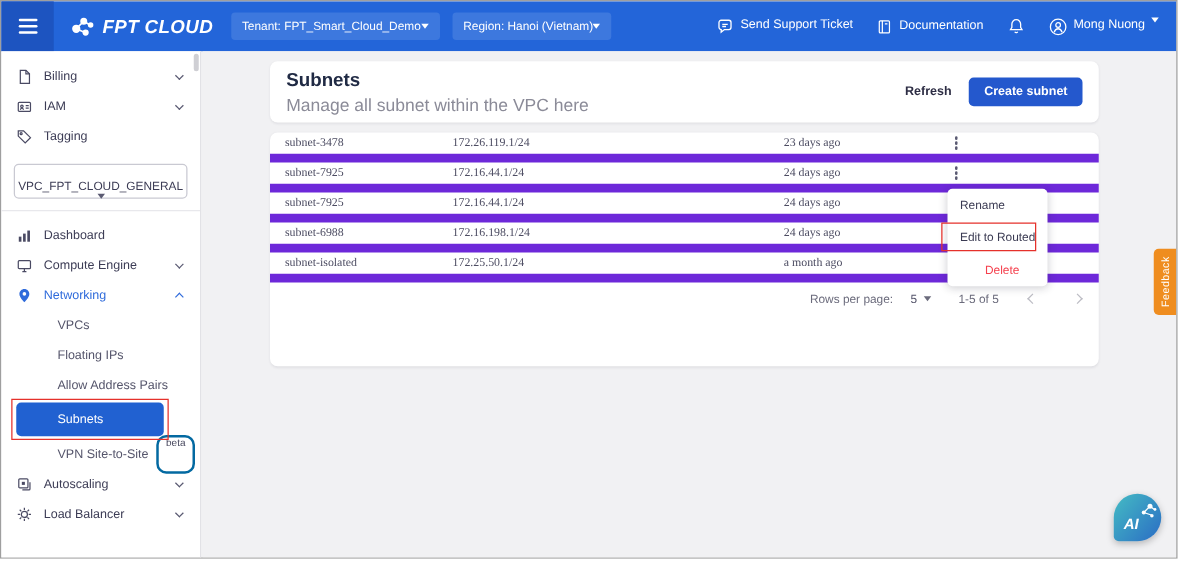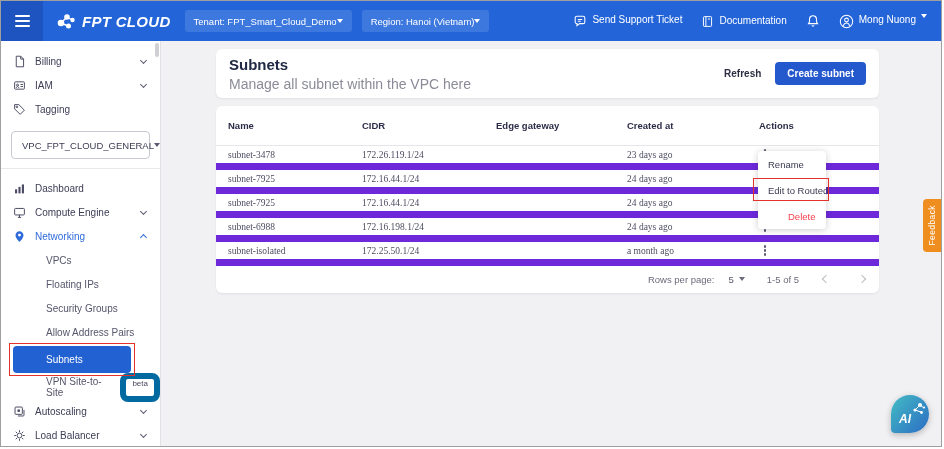--- a/index.html
+++ b/index.html
@@ -23,30 +23,30 @@
   .icon-svg { display:block; }
 
   
   .sidebar { position:absolute; top:40px; left:0; width:160px; bottom:0; background:#fff; border-right:1px solid #e2e2e6; padding-top:8px; overflow:hidden; }
   .sb-thumb { position:absolute; top:2px; right:1px; width:4px; height:14px; background:#cfcfd4; border-radius:2px; }
   .side-item { height:24px; display:flex; align-items:center; padding:0 14px 0 12px; gap:9px; font-size:10px; color:#3c3c55; cursor:pointer; }
   .side-item .lbl { flex:1 1 auto; }
   .chev { display:inline-block; width:5px; height:5px; border-right:1.4px solid #5a5a72; border-bottom:1.4px solid #5a5a72; }
   .chev.down { transform:rotate(45deg); margin-top:-2px; }
   .chev.up { transform:rotate(-135deg); margin-top:2px; }
-  .vpc-select { margin:10px 10px 0 10px; height:28px; border:1px solid #c9c9d2; border-radius:4px; display:flex; align-items:center; justify-content:space-between; padding:12px 10px; font-size:9.5px; color:#3c3c55; cursor:pointer; }
+  .vpc-select { margin:10px 10px 0 10px; height:28px; border:1px solid #c9c9d2; border-radius:4px; display:flex; align-items:center; justify-content:space-between; padding:12px 10px; font-size:9.5px; color:#3c3c55; cursor:pointer;flex-direction:column; }
   .vpc-select .caret { border-top-color:#5a5a72; }
   .side-divider { height:1px; background:#e8e8ec; margin-top:9px; margin-bottom:7px; }
   .side-item.active-parent { color:#2f6bdb; }
   .side-item.active-parent .chev { border-color:#2f6bdb; }
   .side-child { height:24px; display:flex; align-items:center; padding-left:45px; font-size:10px; color:#55556b; cursor:pointer; }
   .subnet-wrap { position:relative; margin:2px 0; }
   .subnet-pill { position:relative; margin-left:12px; width:118px; height:27px; background:#2161d1; border-radius:4px; color:#fff; font-size:10px; display:flex; align-items:center; padding-left:33px; cursor:pointer; }
   .subnet-redbox { position:absolute; left:8px; top:-3px; width:126px; height:33px; border:1.5px solid #e5312b; pointer-events:none; }
-  .beta-pill { margin-left:6px; border:6px solid #0369a1; border-radius:8px; font-size:8px; color:#4a4a60; padding:1px 6px 8px 6px; line-height:1; }
+  .beta-pill { margin-left:6px; border:2px solid #0369a1; border-radius:8px; font-size:8px; color:#4a4a60; padding:1px 6px 18px 6px; line-height:1; }
 
   
   .content { position:absolute; top:40px; left:161px; right:0; bottom:0; background:#f1f1f3; }
   .card { position:absolute; left:54px; width:663px; background:#fff; border-radius:6px; box-shadow:0 1px 2px rgba(40,40,60,.08); }
   .card.head-card { top:8px; height:49px; display:flex; align-items:center; padding:0 13px; }
   .ttl-block { display:flex; flex-direction:column; gap:3px; }
   .page-title { font-size:15px; font-weight:bold; color:#202a44; }
   .page-sub { font-size:14px; color:#8b8b98;text-align:center; }
   .head-actions { margin-left:auto; display:flex; align-items:center; gap:14px; }
   .refresh-btn { font-size:10px; font-weight:bold; color:#2d2d44; background:none; border:none; cursor:pointer; font-family:inherit; }
@@ -63,21 +63,21 @@
   .pag { height:26px; display:flex; align-items:center; justify-content:flex-end; gap:0; padding-right:14px; font-size:9.5px; color:#6b6b7c; }
   .pag .rpp-label { margin-right:14px; }
   .pag .rpp-select { display:flex; align-items:center; gap:5px; cursor:pointer; margin-right:22px; color:#55556b; }
   .pag .rpp-select .caret { border-top-color:#6b6b7c; }
   .pag .range { margin-right:24px; }
   .pchev { display:inline-block; width:6px; height:6px; border-right:1.5px solid #bcbcc4; border-bottom:1.5px solid #bcbcc4; cursor:default; }
   .pchev.prev { transform:rotate(135deg); margin-right:30px; }
   .pchev.next { transform:rotate(-45deg); }
 
   
-  .ctx-menu { position:absolute; left:757px; top:150px; width:68px; background:#fff; border-radius:4px; box-shadow:0 1px 7px rgba(30,30,50,.22); z-index:6; padding:0; }
+  .ctx-menu { position:absolute; left:757px; top:150px; width:80px; background:#fff; border-radius:4px; box-shadow:0 1px 7px rgba(30,30,50,.22); z-index:6; padding:0; }
   .ctx-item { height:26px; display:flex; align-items:center; padding-left:10px; font-size:9.5px; color:#3a3a52; cursor:pointer; white-space:nowrap; }
   .ctx-item.danger { color:#f5404d;margin-left:20px; }
   .ctx-redbox { position:absolute; left:752px; top:177px; width:76px; height:23px; border:1.5px solid #e5312b; z-index:7; pointer-events:none; }
 
   
   .feedback-tab { position:absolute; right:0; top:198px; width:18px; height:53px; background:#ef8d1f; border-radius:4px 0 0 4px; display:flex; align-items:center; justify-content:center; cursor:pointer; z-index:8; }
   .feedback-tab span { writing-mode:vertical-rl; transform:rotate(180deg); color:#fff; font-size:8.5px; letter-spacing:.4px; }
   .assistant-btn { position:absolute; right:12px; bottom:13px; width:38px; height:38px; border-radius:19px 19px 19px 4px; background:linear-gradient(130deg,#43b8c4 5%,#2d74c4 90%); box-shadow:0 2px 6px rgba(0,0,0,.25); cursor:pointer; z-index:8; }
 </style>
 </head>
@@ -212,23 +212,20 @@
       <span class="chev up"></span>
     </div>
 
     <div class="side-child">
       <span>VPCs</span>
     </div>
     <div class="side-child">
       <span>Floating IPs</span>
     </div>
     <div class="side-child">
-      <span>Security Groups</span>
-    </div>
-    <div class="side-child">
       <span>Allow Address Pairs</span>
     </div>
 
     <div class="subnet-wrap">
       <div class="subnet-pill">
         <span>Subnets</span>
       </div>
       <div class="subnet-redbox"></div>
     </div>
 
@@ -264,27 +261,20 @@
         <div class="page-title">Subnets</div>
         <div class="page-sub">Manage all subnet within the VPC here</div>
       </div>
       <div class="head-actions">
         <button class="refresh-btn">Refresh</button>
         <button class="create-btn">Create subnet</button>
       </div>
     </div>
 
     <div class="card table-card">
-      <div class="tgrid thead">
-        <div>Name</div>
-        <div>CIDR</div>
-        <div>Edge gateway</div>
-        <div>Created at</div>
-        <div>Actions</div>
-      </div>
 
       <div class="tgrid trow">
         <div>subnet-3478</div>
         <div>172.26.119.1/24</div>
         <div></div>
         <div>23 days ago</div>
         <div>
             <span class="kebab">
               <i></i>
               <i></i>

